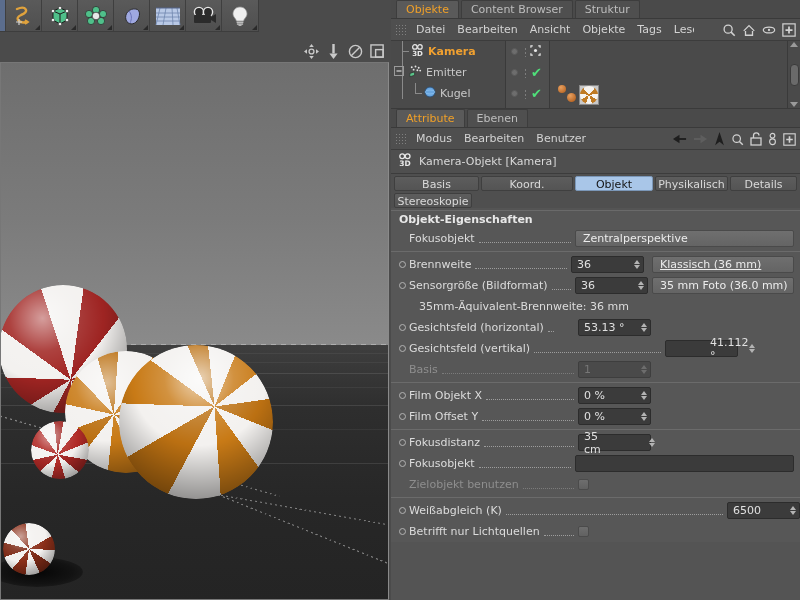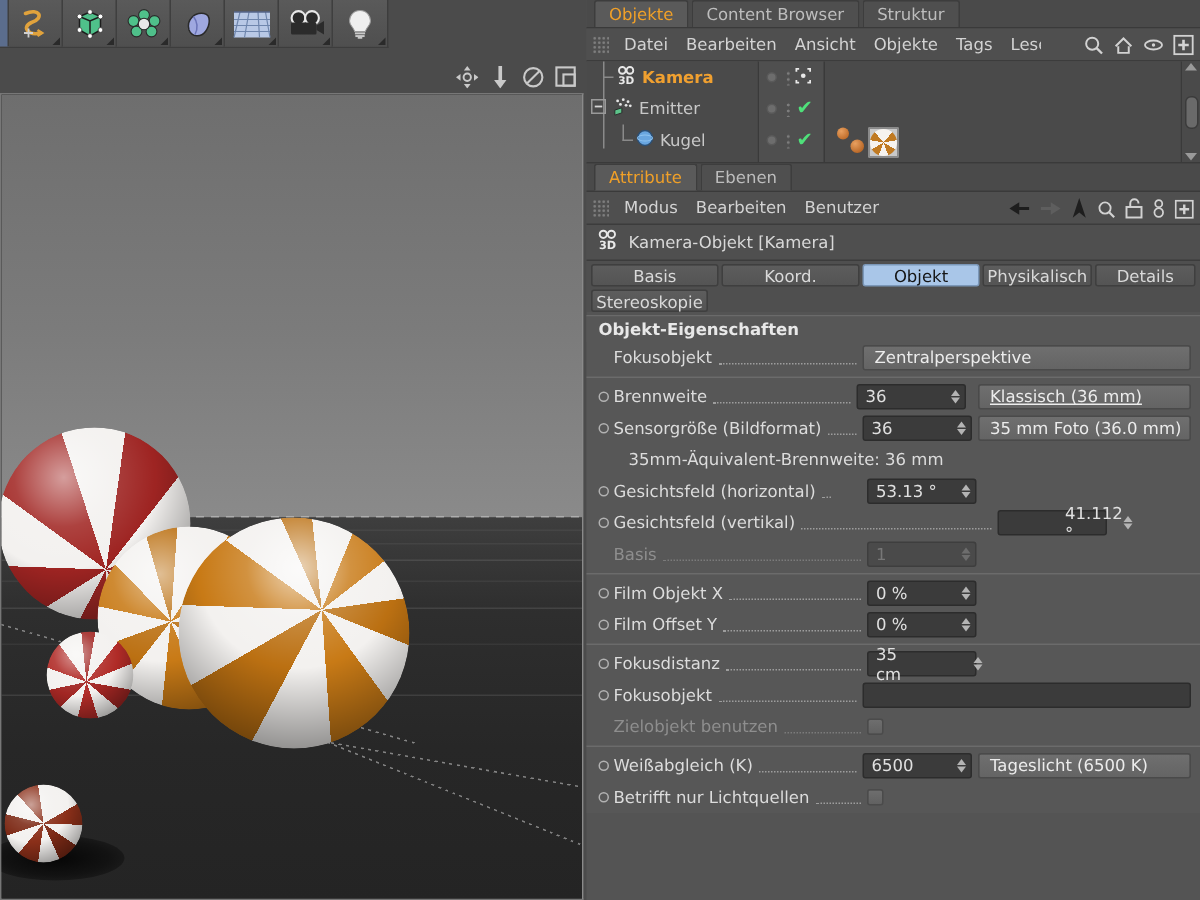--- a/index.html
+++ b/index.html
@@ -764,23 +764,20 @@
         <span class="rad"></span>
         <span class="plabel">Weißabgleich (K)</span>
         <span class="dots"></span>
         <div class="numfield" style="width:73px">
           <span class="val">6500</span>
           <span class="spin">
               <span class="sp-u"></span>
               <span class="sp-d"></span>
             </span>
         </div>
-        <div class="combo" style="width:142px; margin-left:4px; margin-right:6px;">
-          <span>Tageslicht (6500 K)</span>
-        </div>
       </div>
 
       <div class="prow">
         <span class="rad"></span>
         <span class="plabel">Betrifft nur Lichtquellen</span>
         <span class="dots"></span>
         <div class="chk" style="margin-right:211px"></div>
       </div>
     </div>
   </div>

